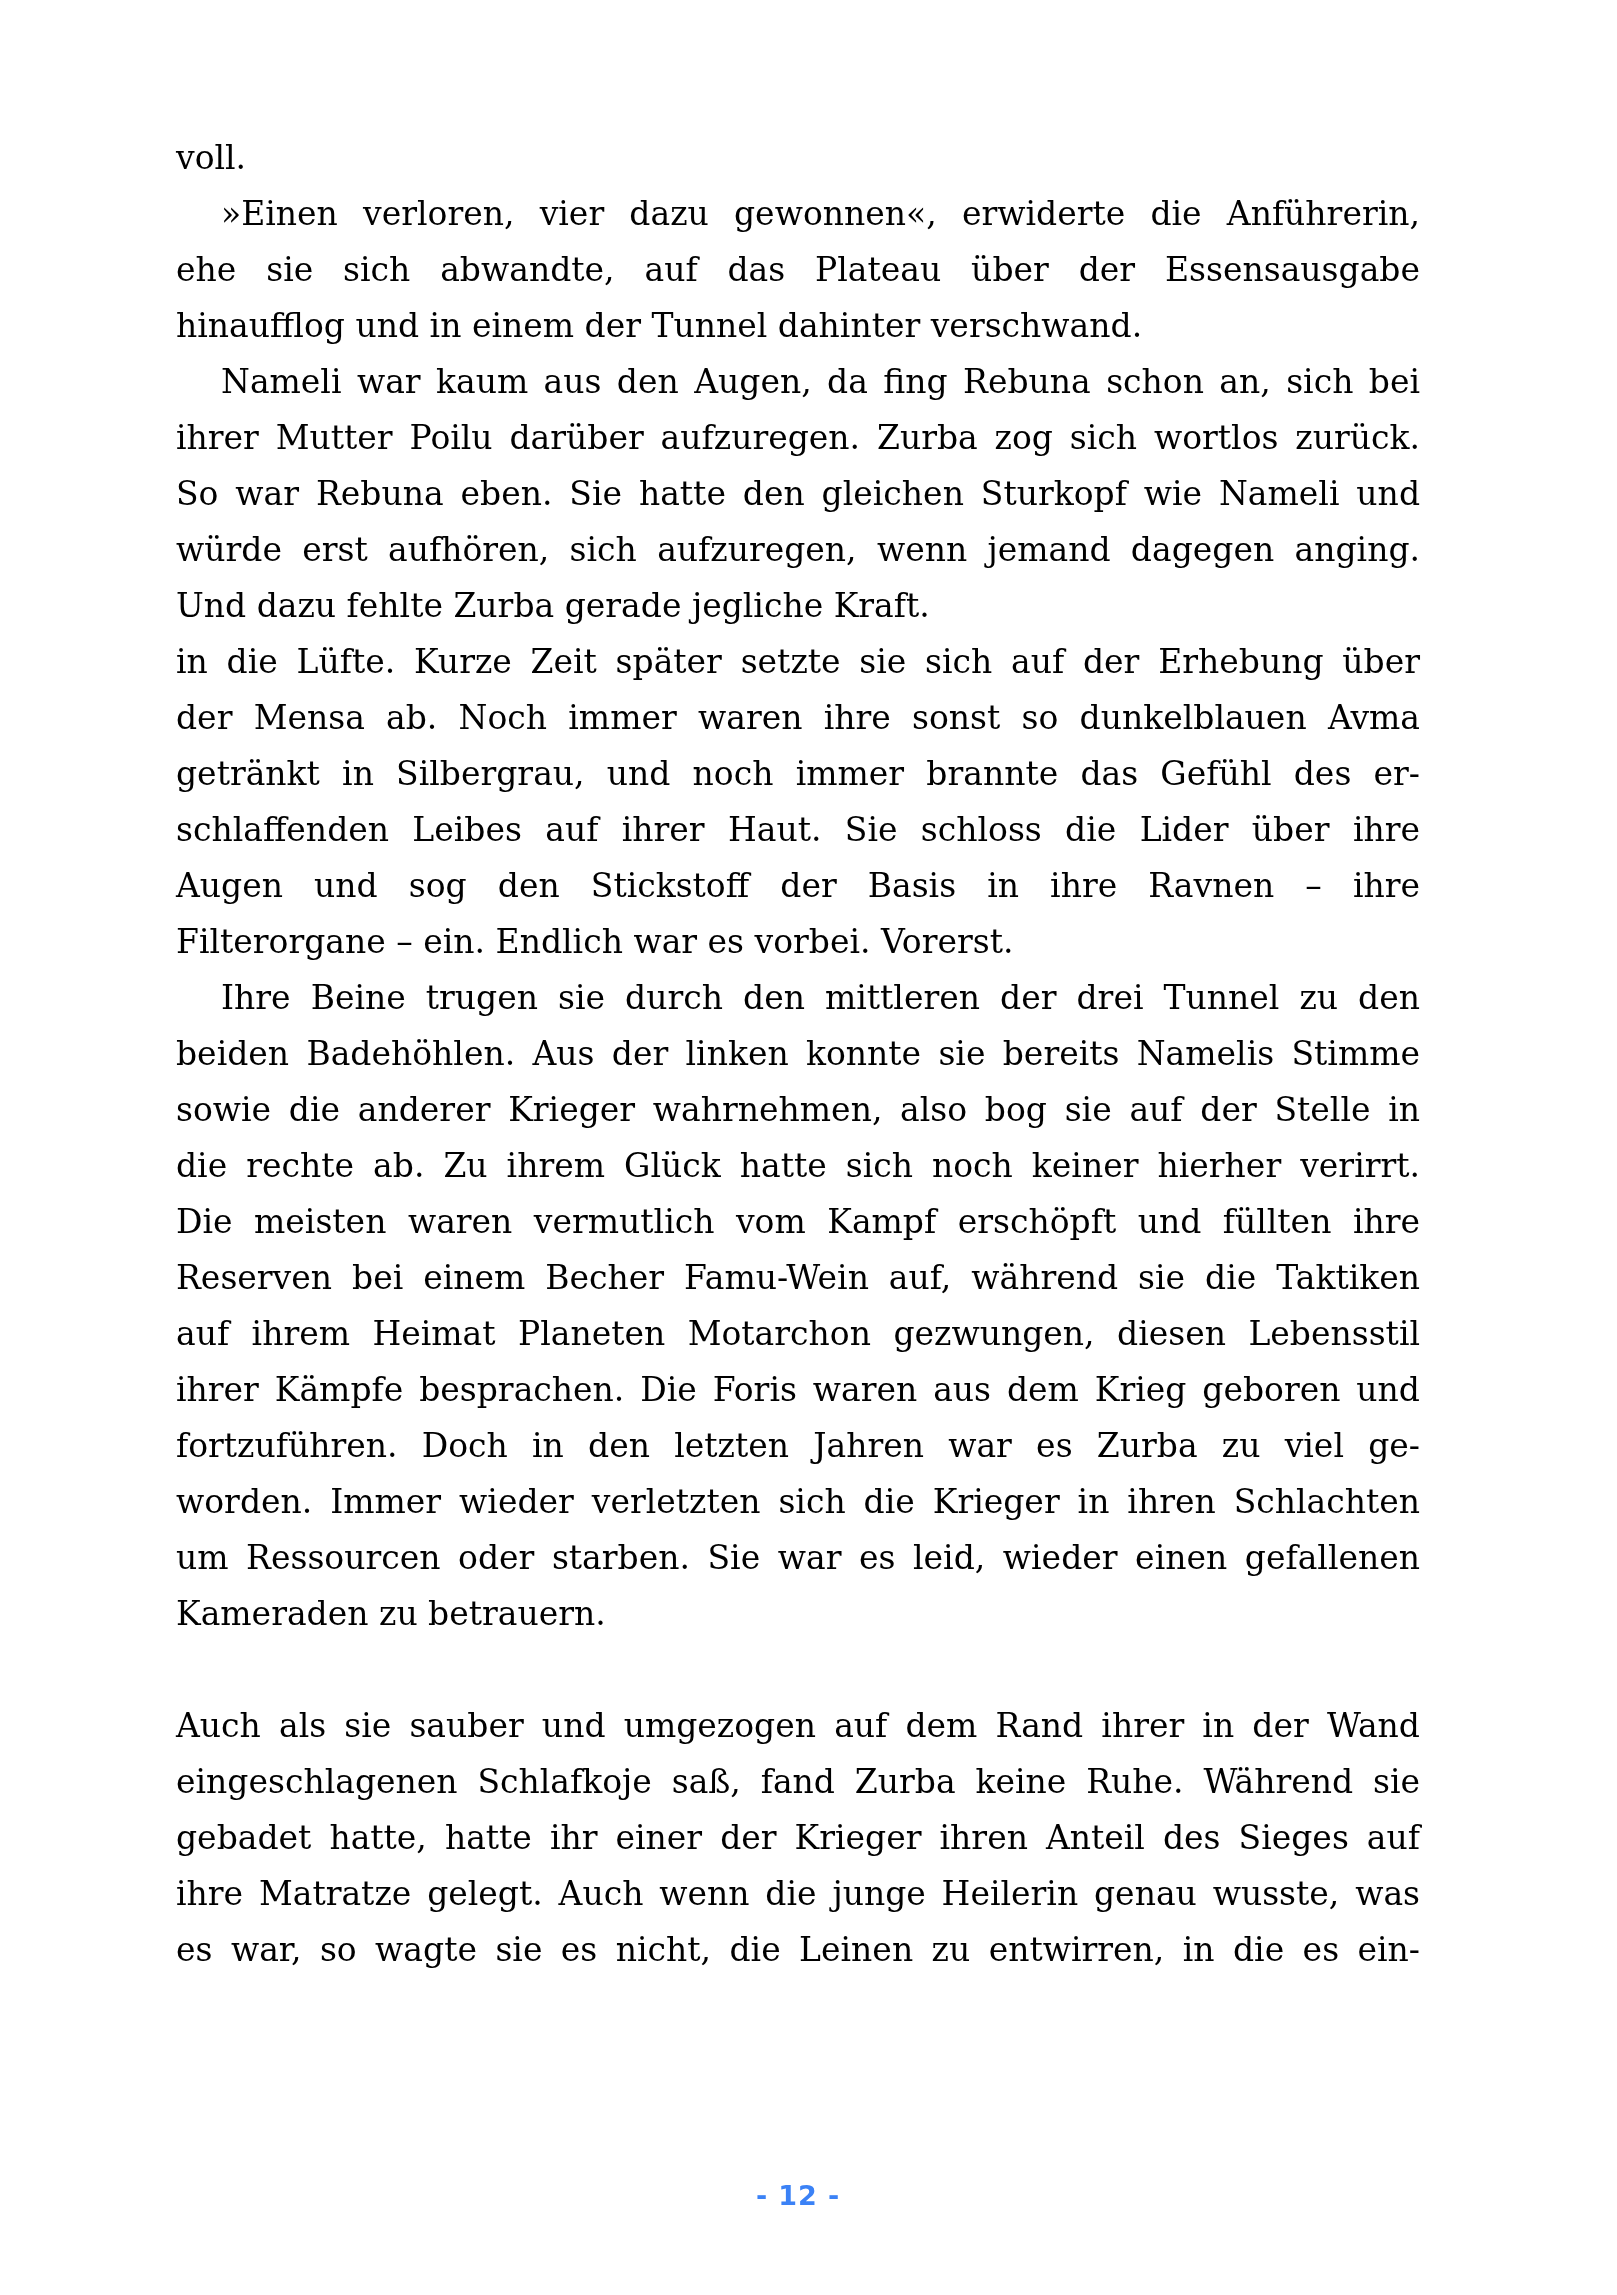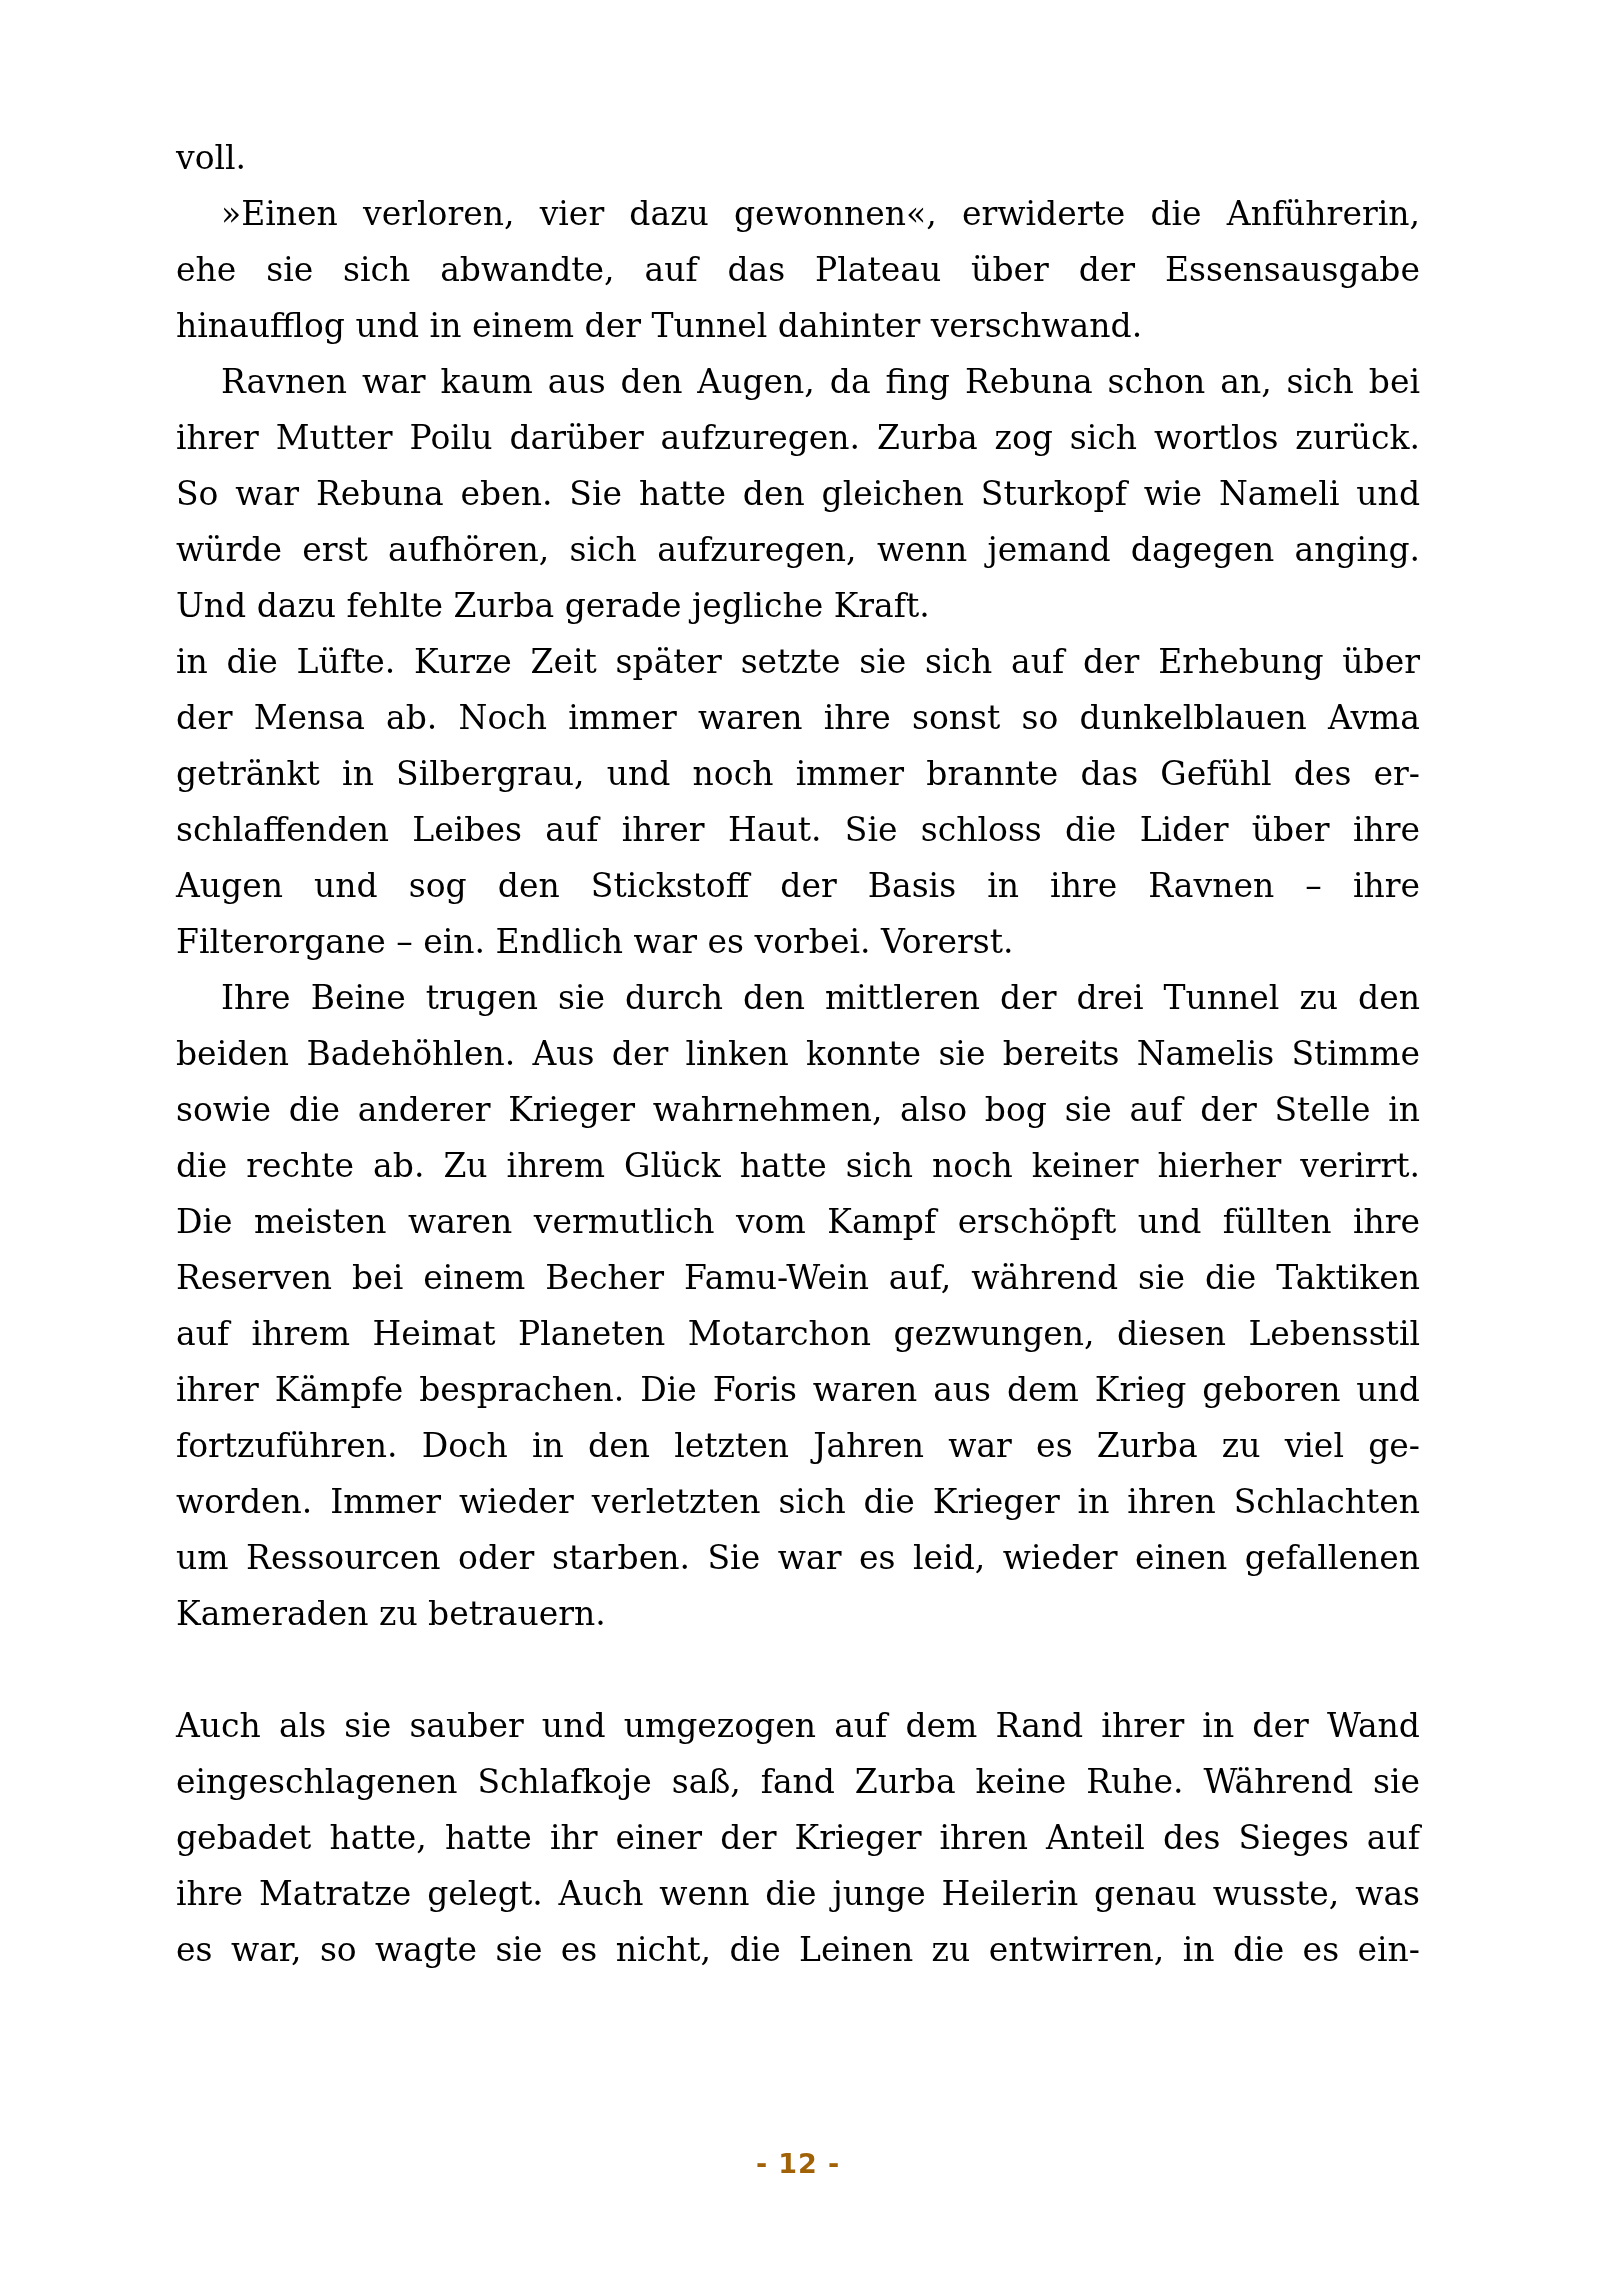--- a/index.html
+++ b/index.html
@@ -72,21 +72,21 @@
       <div class="ln end">voll.</div>
     </div>
 
     <div>
       <div class="ln ind">»Einen verloren, vier dazu gewonnen«, erwiderte die Anführerin,</div>
       <div class="ln">ehe sie sich abwandte, auf das Plateau über der Essensausgabe</div>
       <div class="ln end">hinaufflog und in einem der Tunnel dahinter verschwand.</div>
     </div>
 
     <div>
-      <div class="ln ind">Ravnen war kaum aus den Augen, da fing Rebuna schon an, sich bei</div>
+      <div class="ln ind">Nameli war kaum aus den Augen, da fing Rebuna schon an, sich bei</div>
       <div class="ln">ihrer Mutter Poilu darüber aufzuregen. Zurba zog sich wortlos zurück.</div>
       <div class="ln">So war Rebuna eben. Sie hatte den gleichen Sturkopf wie Nameli und</div>
       <div class="ln">würde erst aufhören, sich aufzuregen, wenn jemand dagegen anging.</div>
       <div class="ln end">Und dazu fehlte Zurba gerade jegliche Kraft.</div>
     </div>
 
     <div>
       <div class="ln">in die Lüfte. Kurze Zeit später setzte sie sich auf der Erhebung über</div>
       <div class="ln">der Mensa ab. Noch immer waren ihre sonst so dunkelblauen Avma</div>
       <div class="ln">getränkt in Silbergrau, und noch immer brannte das Gefühl des er-</div>
@@ -115,16 +115,16 @@
     <div>
       <div class="ln">Auch als sie sauber und umgezogen auf dem Rand ihrer in der Wand</div>
       <div class="ln">eingeschlagenen Schlafkoje saß, fand Zurba keine Ruhe. Während sie</div>
       <div class="ln">gebadet hatte, hatte ihr einer der Krieger ihren Anteil des Sieges auf</div>
       <div class="ln">ihre Matratze gelegt. Auch wenn die junge Heilerin genau wusste, was</div>
       <div class="ln">es war, so wagte sie es nicht, die Leinen zu entwirren, in die es ein-</div>
     </div>
 
   </div>
 
-  <div class="folio" style="color: #a16207;">- 12 -</div>
+  <div class="folio" style="color: #3b82f6; margin-top: 32px;">- 12 -</div>
 
 </div>
 
 
 </body></html>

